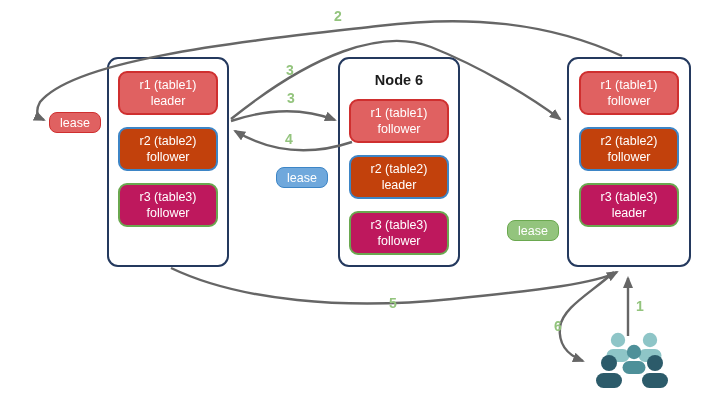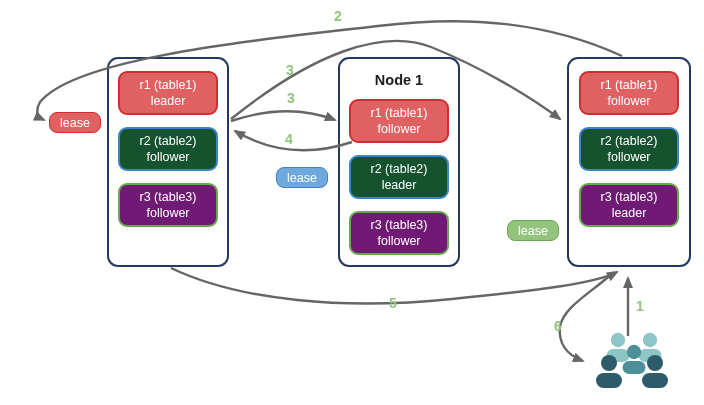--- a/index.html
+++ b/index.html
@@ -51,22 +51,22 @@
     display: flex;
     flex-direction: column;
     align-items: center;
     justify-content: center;
     color: #ffffff;
     font-size: 12.5px;
     line-height: 16px;
     text-align: center;
   }
   .replica.red   { background: #e06161; border-color: #cf2f2f; align-items: center; }
-  .replica.blue  { background: #14532d; border-color: #3d85c6; }
-  .replica.green { background: #701a75; border-color: #6aa84f; }
+  .replica.blue  { background: #c2410c; border-color: #3d85c6; }
+  .replica.green { background: #be185d; border-color: #6aa84f; }
   .lease {
     position: absolute;
     z-index: 4;
     color: #ffffff;
     font-size: 12.5px;
     line-height: 16px;
     padding: 1.5px 10px;
     border-radius: 8px;
     border: 1.5px solid;
   }
@@ -124,21 +124,21 @@
       <span>r2 (table2)</span>
       <span>follower</span>
     </div>
     <div class="replica green">
       <span>r3 (table3)</span>
       <span>follower</span>
     </div>
   </div>
 
   <div class="node node-2">
-    <div class="node-title">Node 1</div>
+    <div class="node-title">Node 6</div>
     <div class="replica red">
       <span>r1 (table1)</span>
       <span>follower</span>
     </div>
     <div class="replica blue">
       <span>r2 (table2)</span>
       <span>leader</span>
     </div>
     <div class="replica green">
       <span>r3 (table3)</span>

